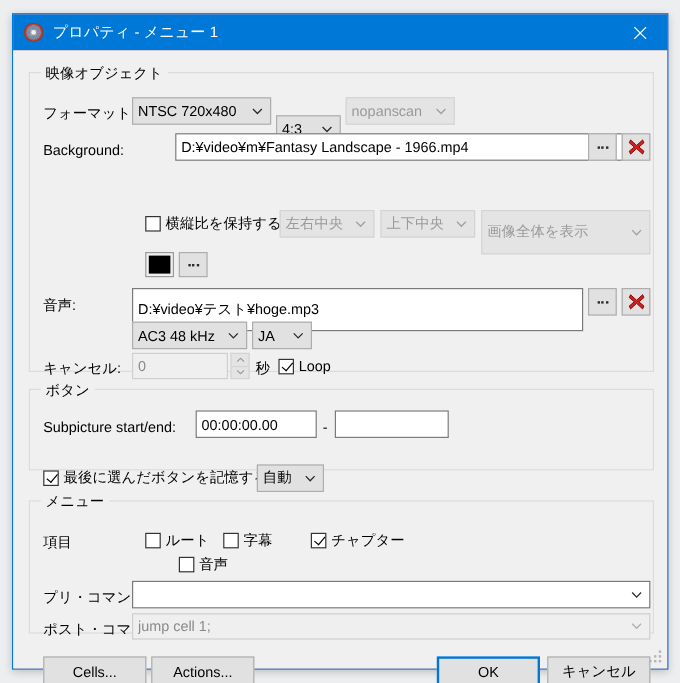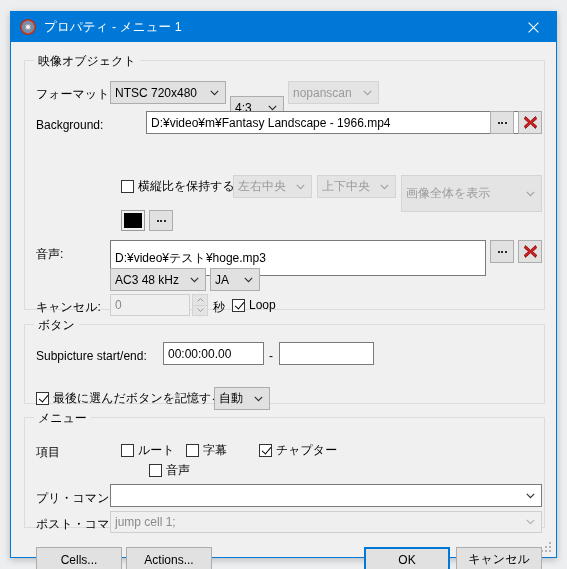--- a/index.html
+++ b/index.html
@@ -401,21 +401,21 @@
               <path d="M0.6 0.6 L3.5 3.4 L6.4 0.6" stroke="#9a9a9a" stroke-width="1" fill="none"></path>
             </svg>
         </div>
       </div>
       <div class="lbl" style="left:202px; top:258px;">秒</div>
       <div class="cb" style="left:221px; top:257px;">
         <span class="box checked"></span>
         <span>Loop</span>
       </div>
 
-      <div class="group" style="left:13px; top:282px; width:521px; height:80px;">
+      <div class="group" style="left:13px; top:282px; width:521px; height:68px;">
         <div class="glabel">ボタン</div>
       </div>
 
       <div class="lbl" style="left:25px; top:307px;">Subpicture start/end:</div>
       <div class="textbox" style="left:152px; top:300px; width:101px; height:23px;">00:00:00.00</div>
       <div class="lbl" style="left:258px; top:307px;">-</div>
       <div class="textbox" style="left:268px; top:300px; width:95px; height:23px;"></div>
 
       <div class="cb" style="left:25px; top:350px;">
         <span class="box checked"></span>

